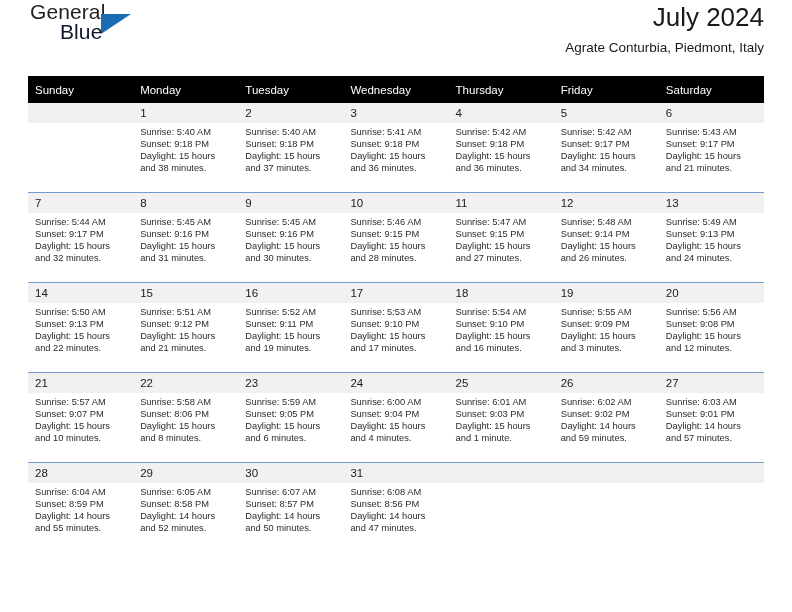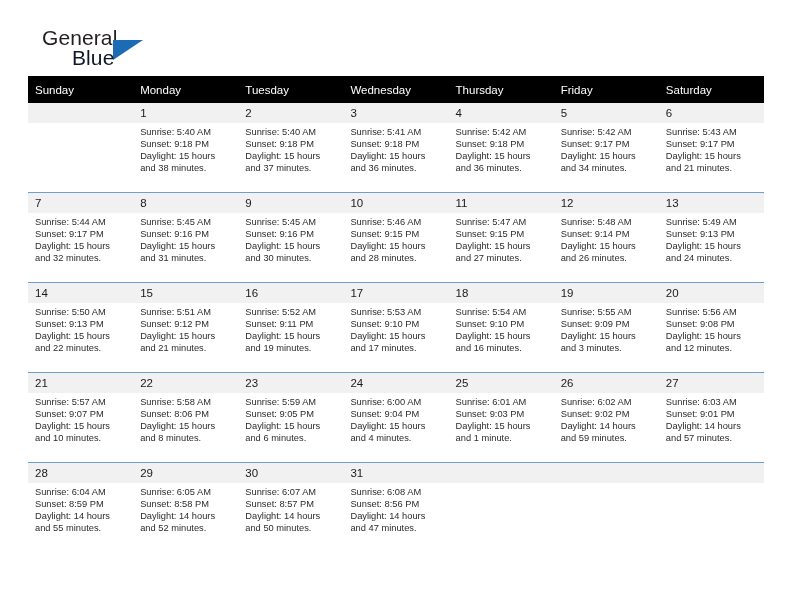--- a/index.html
+++ b/index.html
@@ -21,23 +21,21 @@
     box-sizing: border-box;
     padding: 0 28px;
   }
 
   
   .header {
     display: flex;
     align-items: flex-start;
     justify-content: space-between;
     height: 72px;
-    padding-top: 26px;
     box-sizing: border-box;
-    margin-left: 12px;
   }
   .logo {
     position: relative;
     width: 120px;
     height: 46px;
     flex: none;
   }
   .logo-general {
     position: absolute;
     left: 2px;
@@ -147,20 +145,24 @@
 <div class="page">
 
   <div class="header">
 
     <div class="logo">
       <span class="logo-general">General</span>
       <span class="logo-triangle"></span>
       <span class="logo-blue">Blue</span>
     </div>
 
+    <div class="title-block">
+      <div class="cal-title">July 2024</div>
+      <div class="cal-subtitle">Agrate Conturbia, Piedmont, Italy</div>
+    </div>
 
   </div>
 
   <table class="calendar">
     <thead>
       <tr id="weekday-header-row">
           <th>Sunday</th>
           <th>Monday</th>
           <th>Tuesday</th>
           <th>Wednesday</th>

